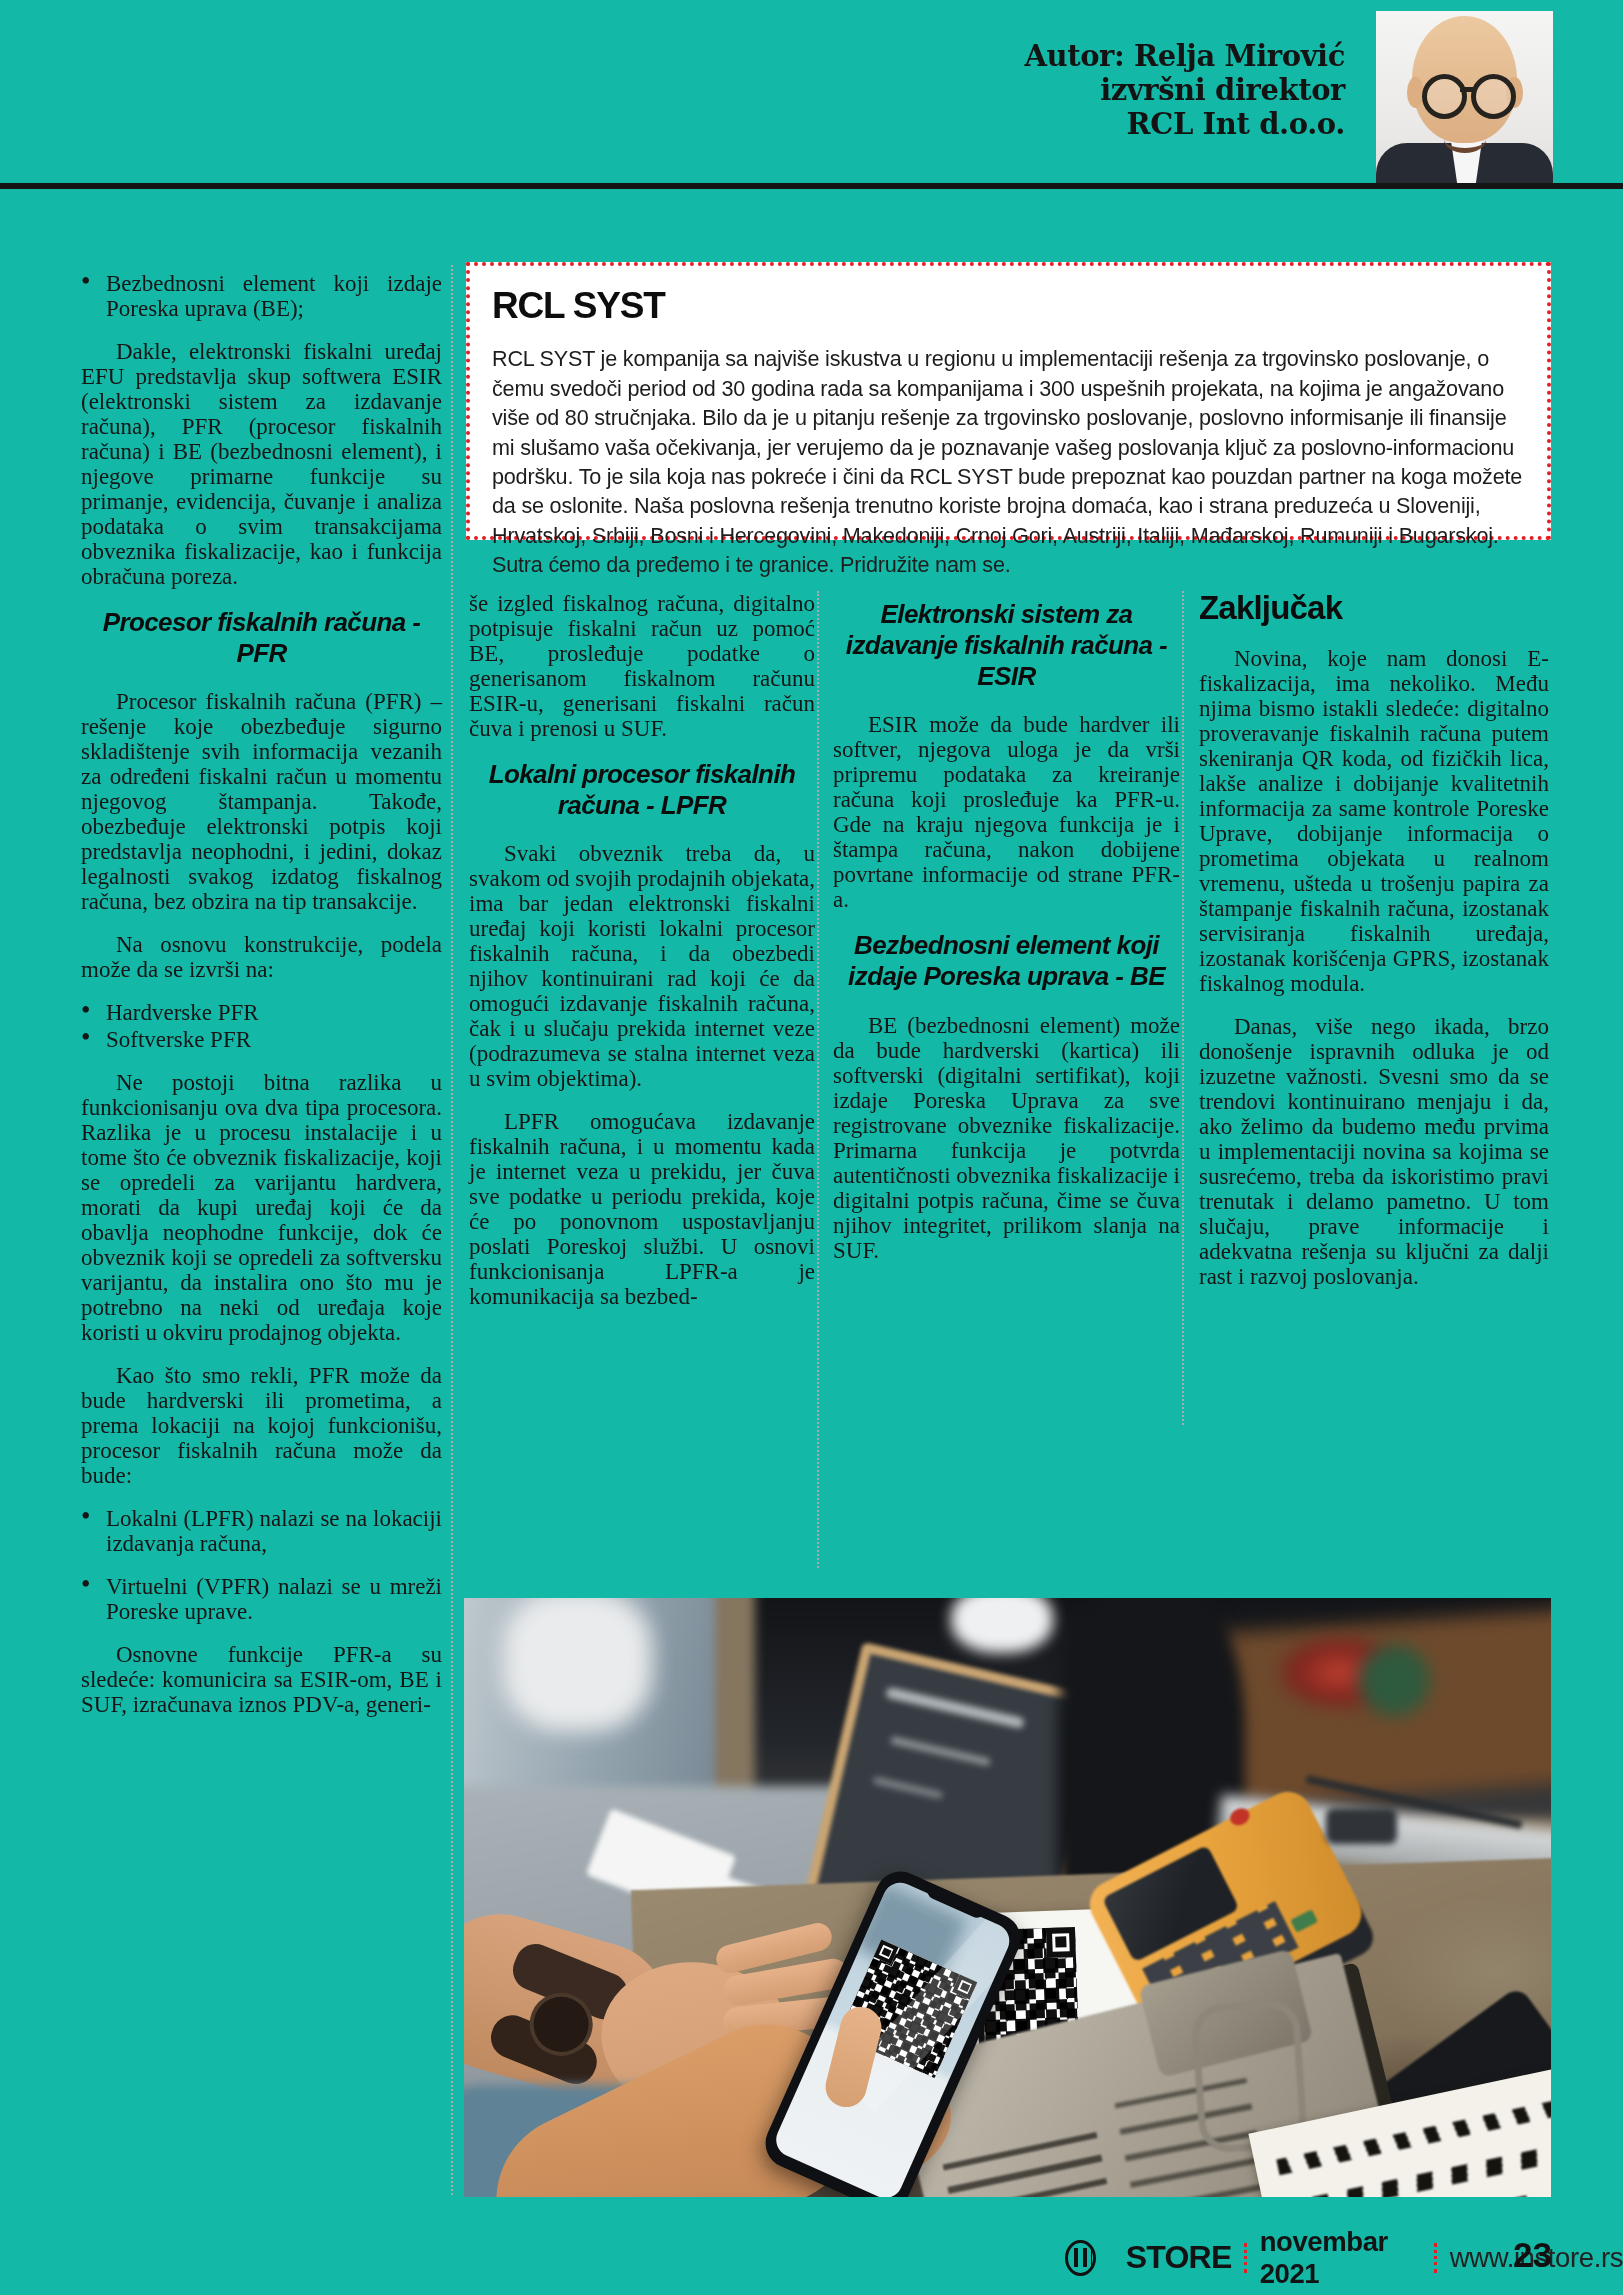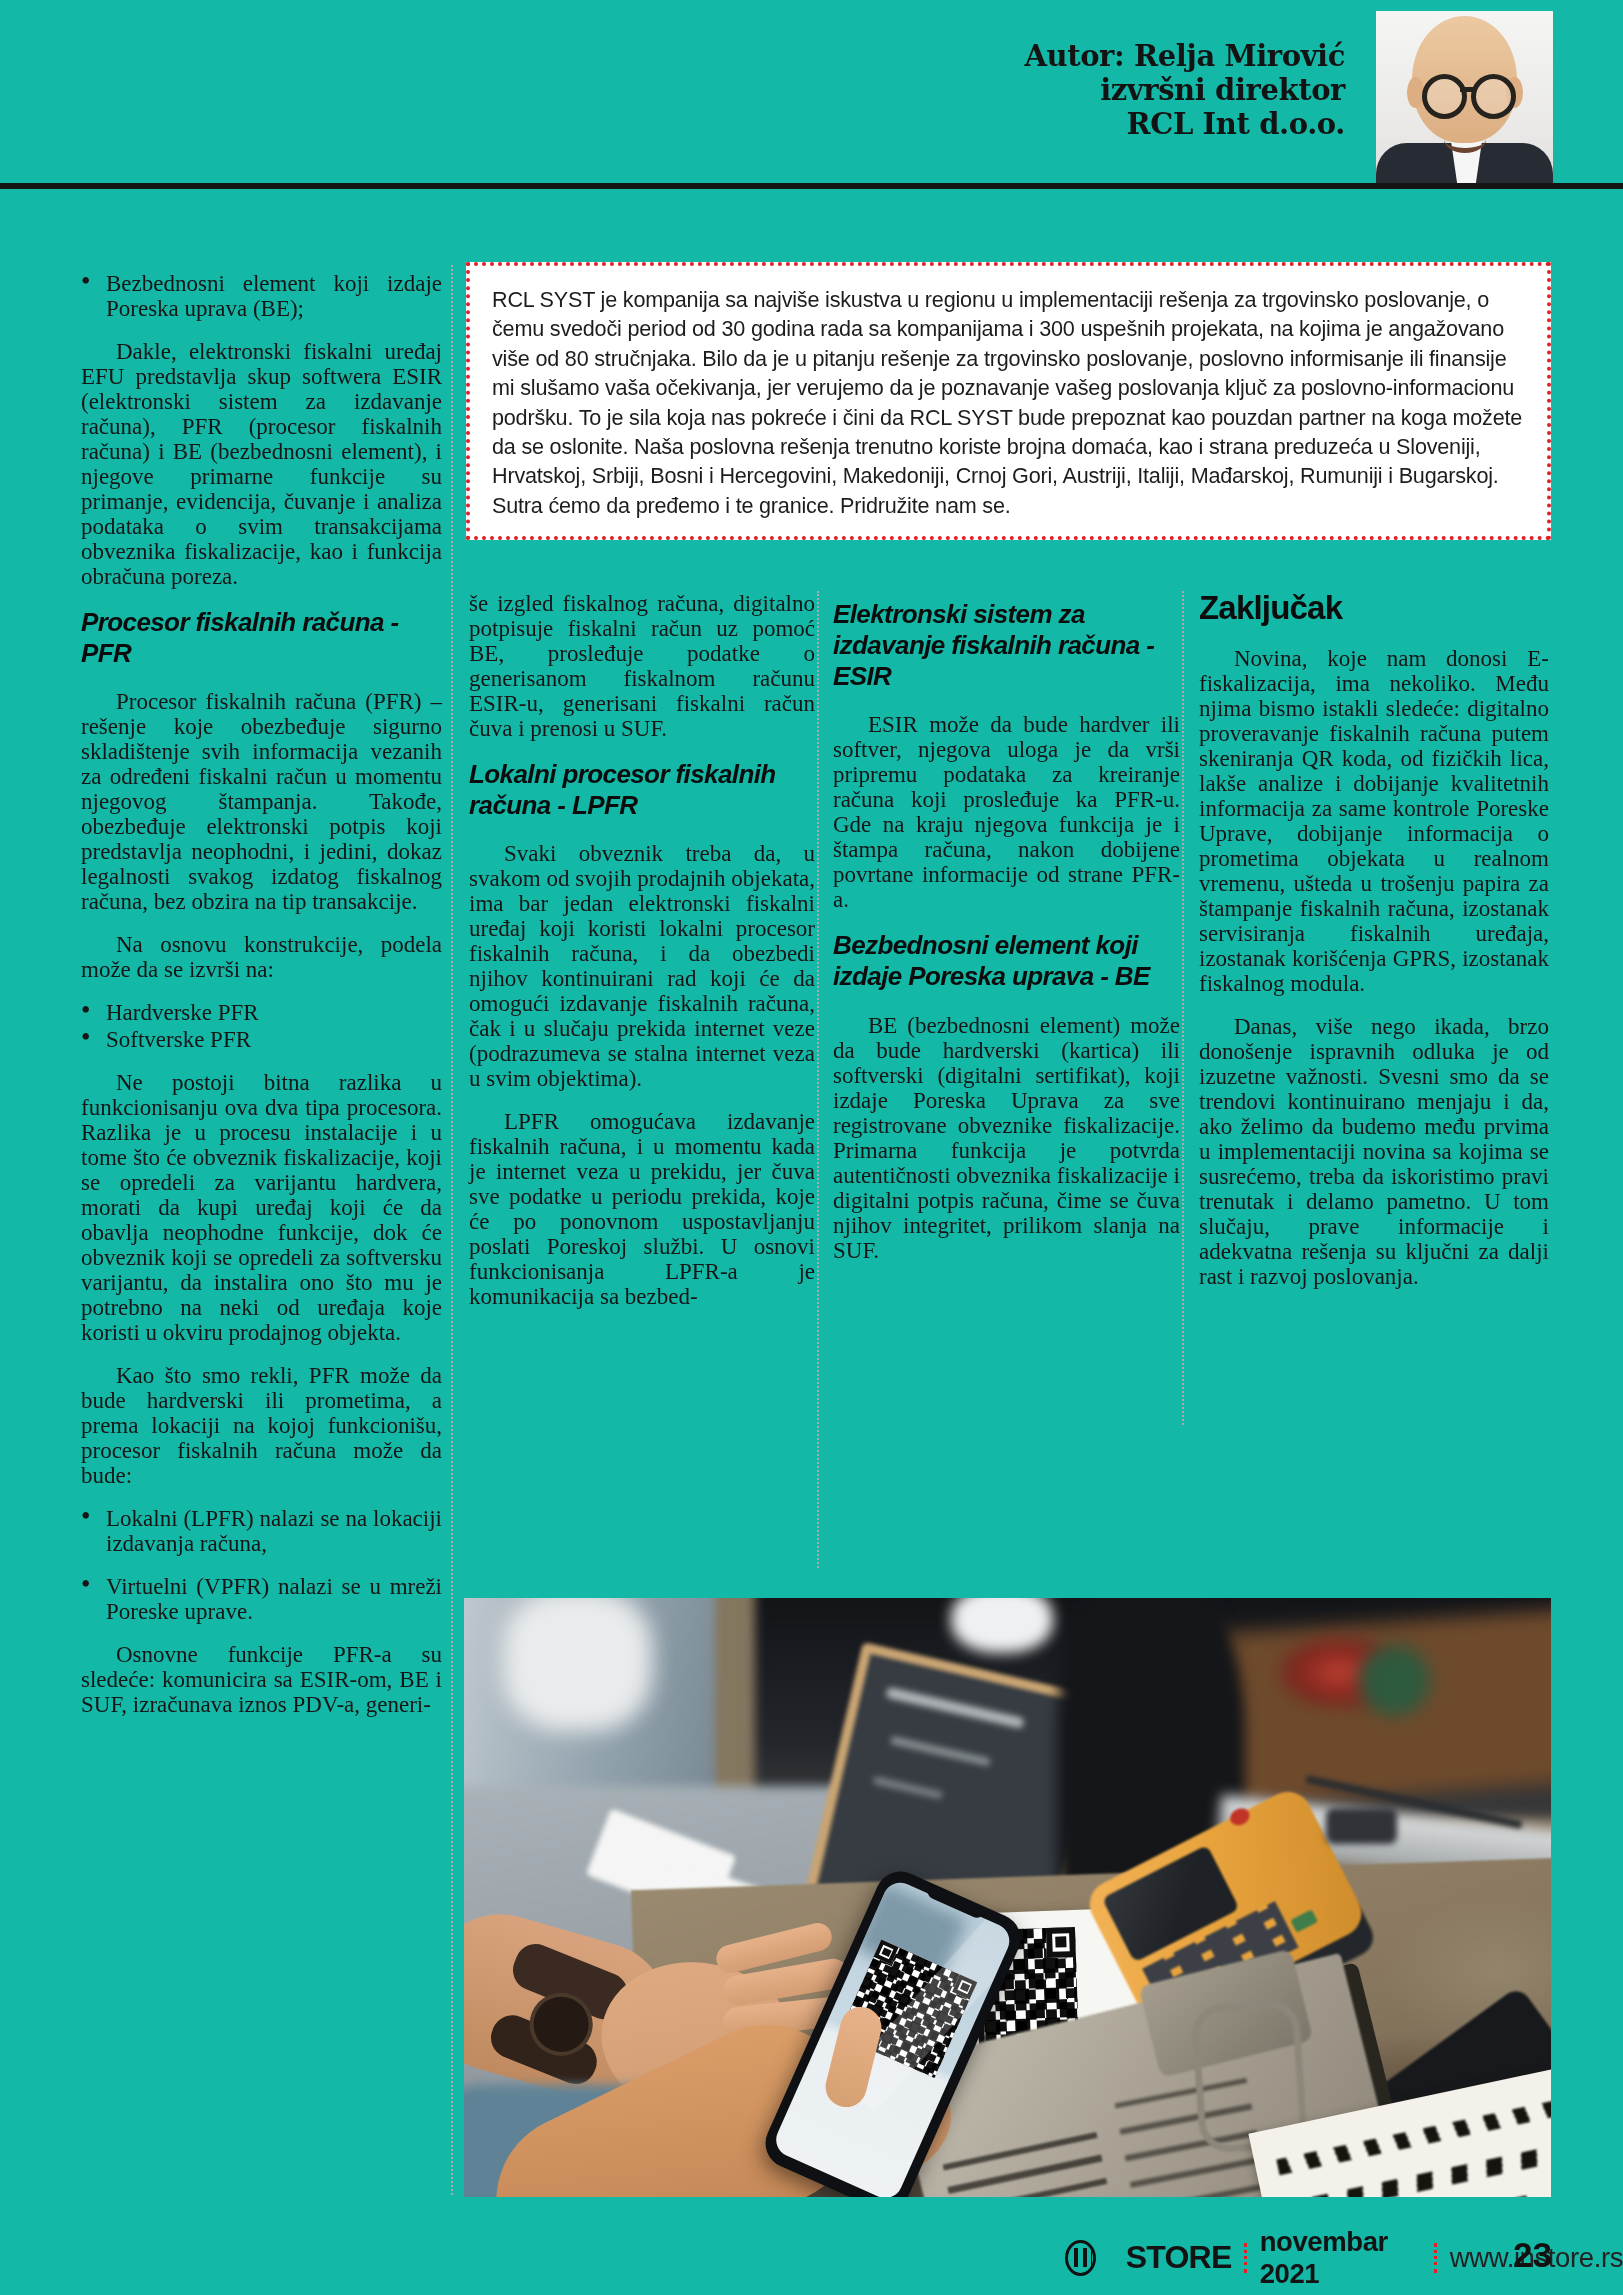--- a/index.html
+++ b/index.html
@@ -34,21 +34,21 @@
     color:#1d1d1d;letter-spacing:-0.2px;}
 
   
   .col{position:absolute;font-size:23px;line-height:25px;text-align:justify;color:#161616;}
   .col p{margin:0 0 18px 0;}
   .col p.ind{text-indent:35px;}
   .bullet{position:relative;padding-left:25px;margin:0 0 18px 0;}
   .bullet.tight{margin-bottom:1.6px;}
   .bullet .dot{position:absolute;left:0px;top:-2.4px;font-size:27px;}
   .subhead{font-family:"Liberation Sans","DejaVu Sans",sans-serif;font-style:italic;font-weight:bold;
-    font-size:26px;line-height:31px;letter-spacing:-0.6px;color:#0c0c0c;margin:7.9px 0 20.4px 0;text-align:left;}
+    font-size:26px;line-height:31px;letter-spacing:-0.6px;color:#0c0c0c;margin:7.9px 0 20.4px 0;text-align:center;}
   .conclusion-head{font-family:"Liberation Sans","DejaVu Sans",sans-serif;font-weight:bold;
     font-size:33px;line-height:36px;letter-spacing:-0.8px;color:#0c0c0c;margin:0 0 20.4px 0;text-align:left;}
   .col1{left:81px;top:271px;width:361px;}
   .col2{left:469px;top:591px;width:346px;}
   .col3{left:833px;top:591px;width:347px;}
   .col4{left:1199px;top:590px;width:350px;}
   .vdiv{position:absolute;width:0;border-left:2.4px dotted #ababab;}
   .vdiv1{left:451px;top:265px;height:1930px;}
   .vdiv2{left:817px;top:591px;height:977px;}
   .vdiv3{left:1182px;top:591px;height:834px;}
@@ -194,20 +194,21 @@
     <div class="glasses">
       <div class="lens" style="left:0;top:0;"></div>
       <div class="lens" style="left:49px;top:0;"></div>
       <div class="bridge"></div>
     </div>
     <div class="smile"></div>
   </div>
   <div class="top-rule"></div>
 
   <div class="info-box">
+    <div class="title">RCL SYST</div>
     <div class="body">RCL SYST je kompanija sa najviše iskustva u regionu u implementaciji rešenja za trgovinsko poslovanje, o čemu svedoči period od 30 godina rada sa kompanijama i 300 uspešnih projekata, na kojima je angažovano više od 80 stručnjaka. Bilo da je u pitanju rešenje za trgovinsko poslovanje, poslovno informisanje ili finansije mi slušamo vaša očekivanja, jer verujemo da je poznavanje vašeg poslovanja ključ za poslovno-informacionu podršku. To je sila koja nas pokreće i čini da RCL SYST bude prepoznat kao pouzdan partner na koga možete da se oslonite. Naša poslovna rešenja trenutno koriste brojna domaća, kao i strana preduzeća u Sloveniji, Hrvatskoj, Srbiji, Bosni i Hercegovini, Makedoniji, Crnoj Gori, Austriji, Italiji, Mađarskoj, Rumuniji i Bugarskoj. Sutra ćemo da pređemo i te granice. Pridružite nam se.</div>
   </div>
 
   <div class="vdiv vdiv1"></div>
   <div class="vdiv vdiv2"></div>
   <div class="vdiv vdiv3"></div>
 
   <div class="col col1">
     <div class="bullet"><span class="dot">•</span><span>Bezbednosni element koji izdaje Poreska uprava (BE);</span></div>
     <p class="ind">Dakle, elektronski fiskalni uređaj EFU predstavlja skup softwera ESIR (elektronski sistem za izdavanje računa), PFR (procesor fiskalnih računa) i BE (bezbednosni element), i njegove primarne funkcije su primanje, evidencija, čuvanje i analiza podataka o svim transakcijama obveznika fiskalizacije, kao i funkcija obračuna poreza.</p>

